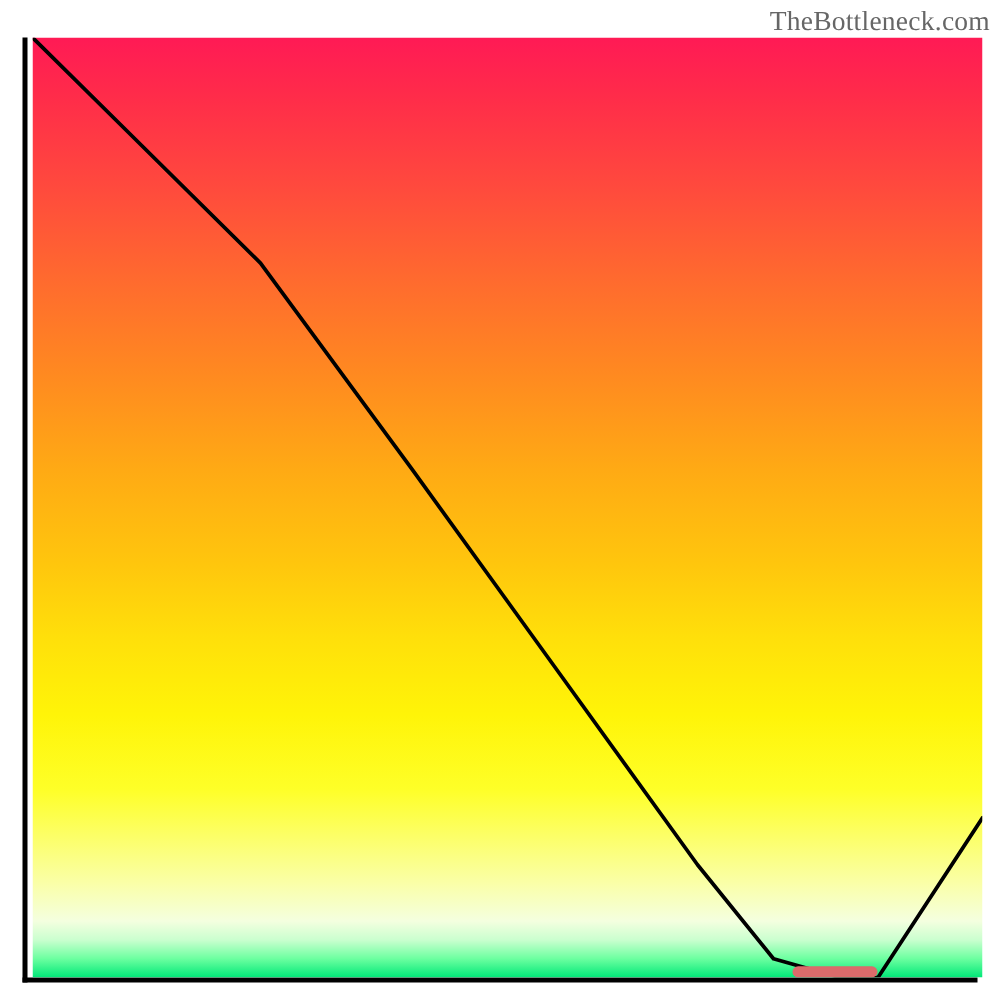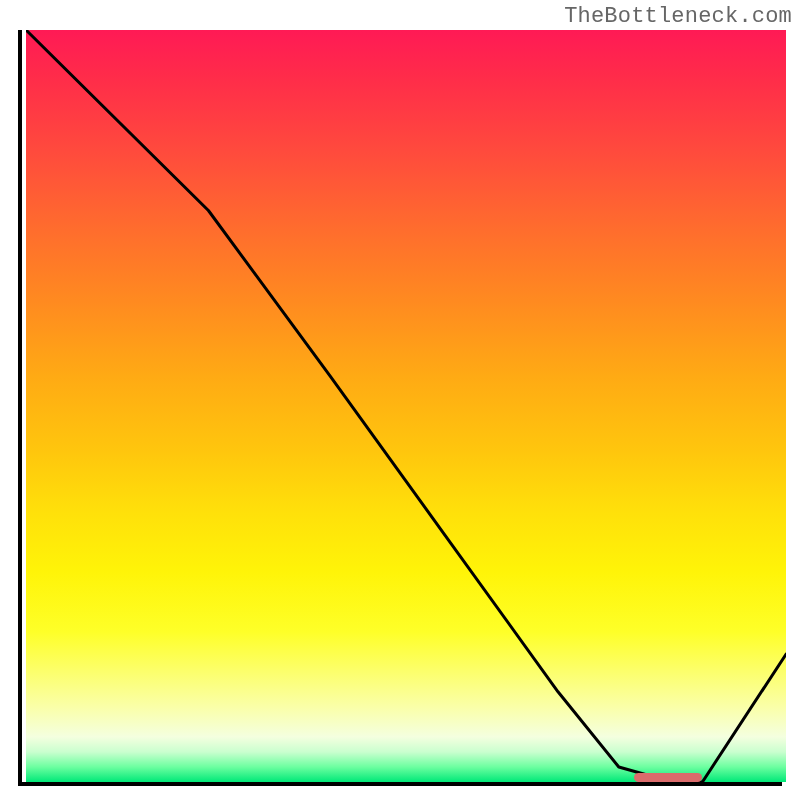--- a/index.html
+++ b/index.html
@@ -2,21 +2,21 @@
 <html><head>
 <meta charset="utf-8">
 <style>
   * { margin: 0; padding: 0; box-sizing: border-box; }
   html, body { width: 800px; height: 800px; overflow: hidden; background: #fff; }
   .wrap { position: relative; width: 800px; height: 800px; }
   .attribution {
     position: absolute;
     top: 4px;
     right: 8px;
-    font-family: Liberation Mono, monospace;
+    font-family: Liberation Serif, serif;
     font-size: 22px;
     color: #666;
     letter-spacing: 0.2px;
     font-weight: 500;
   }
   .plot {
     position: absolute;
     left: 18px;
     top: 30px;
     width: 764px;

